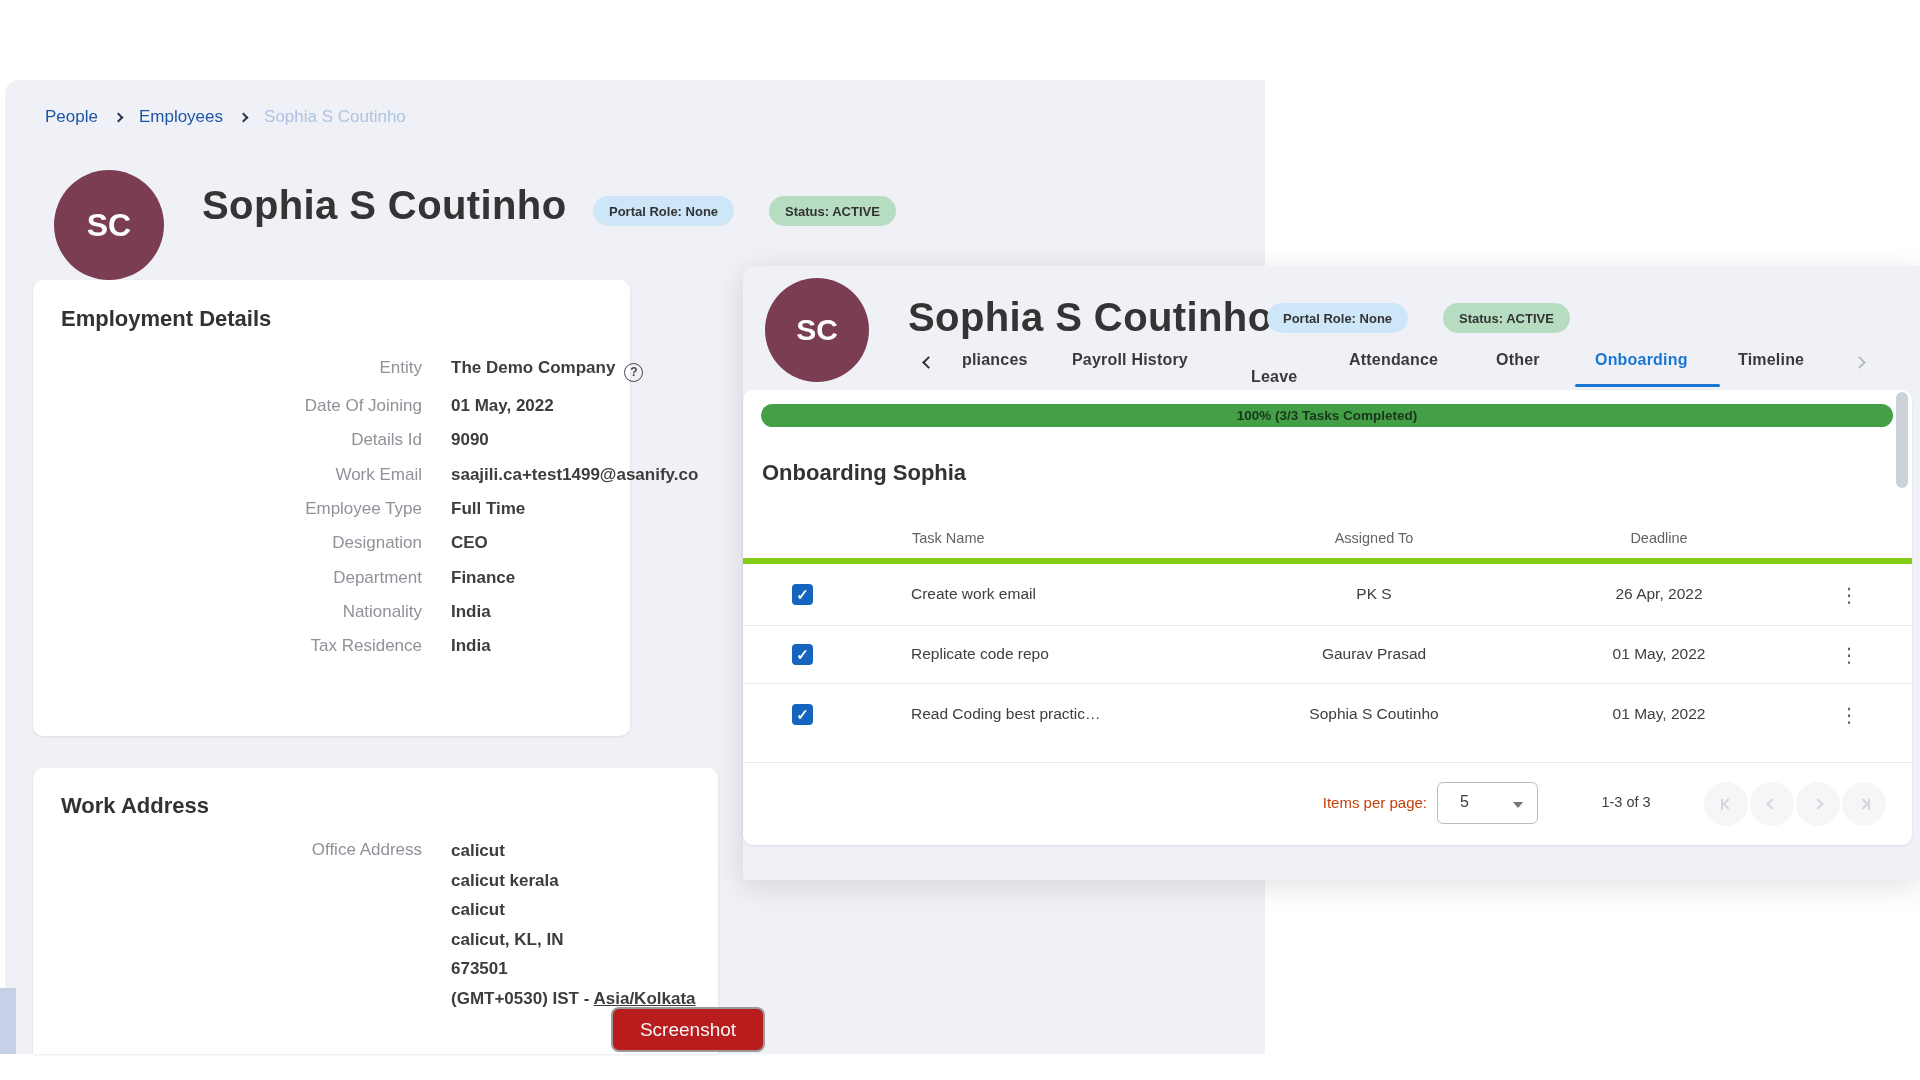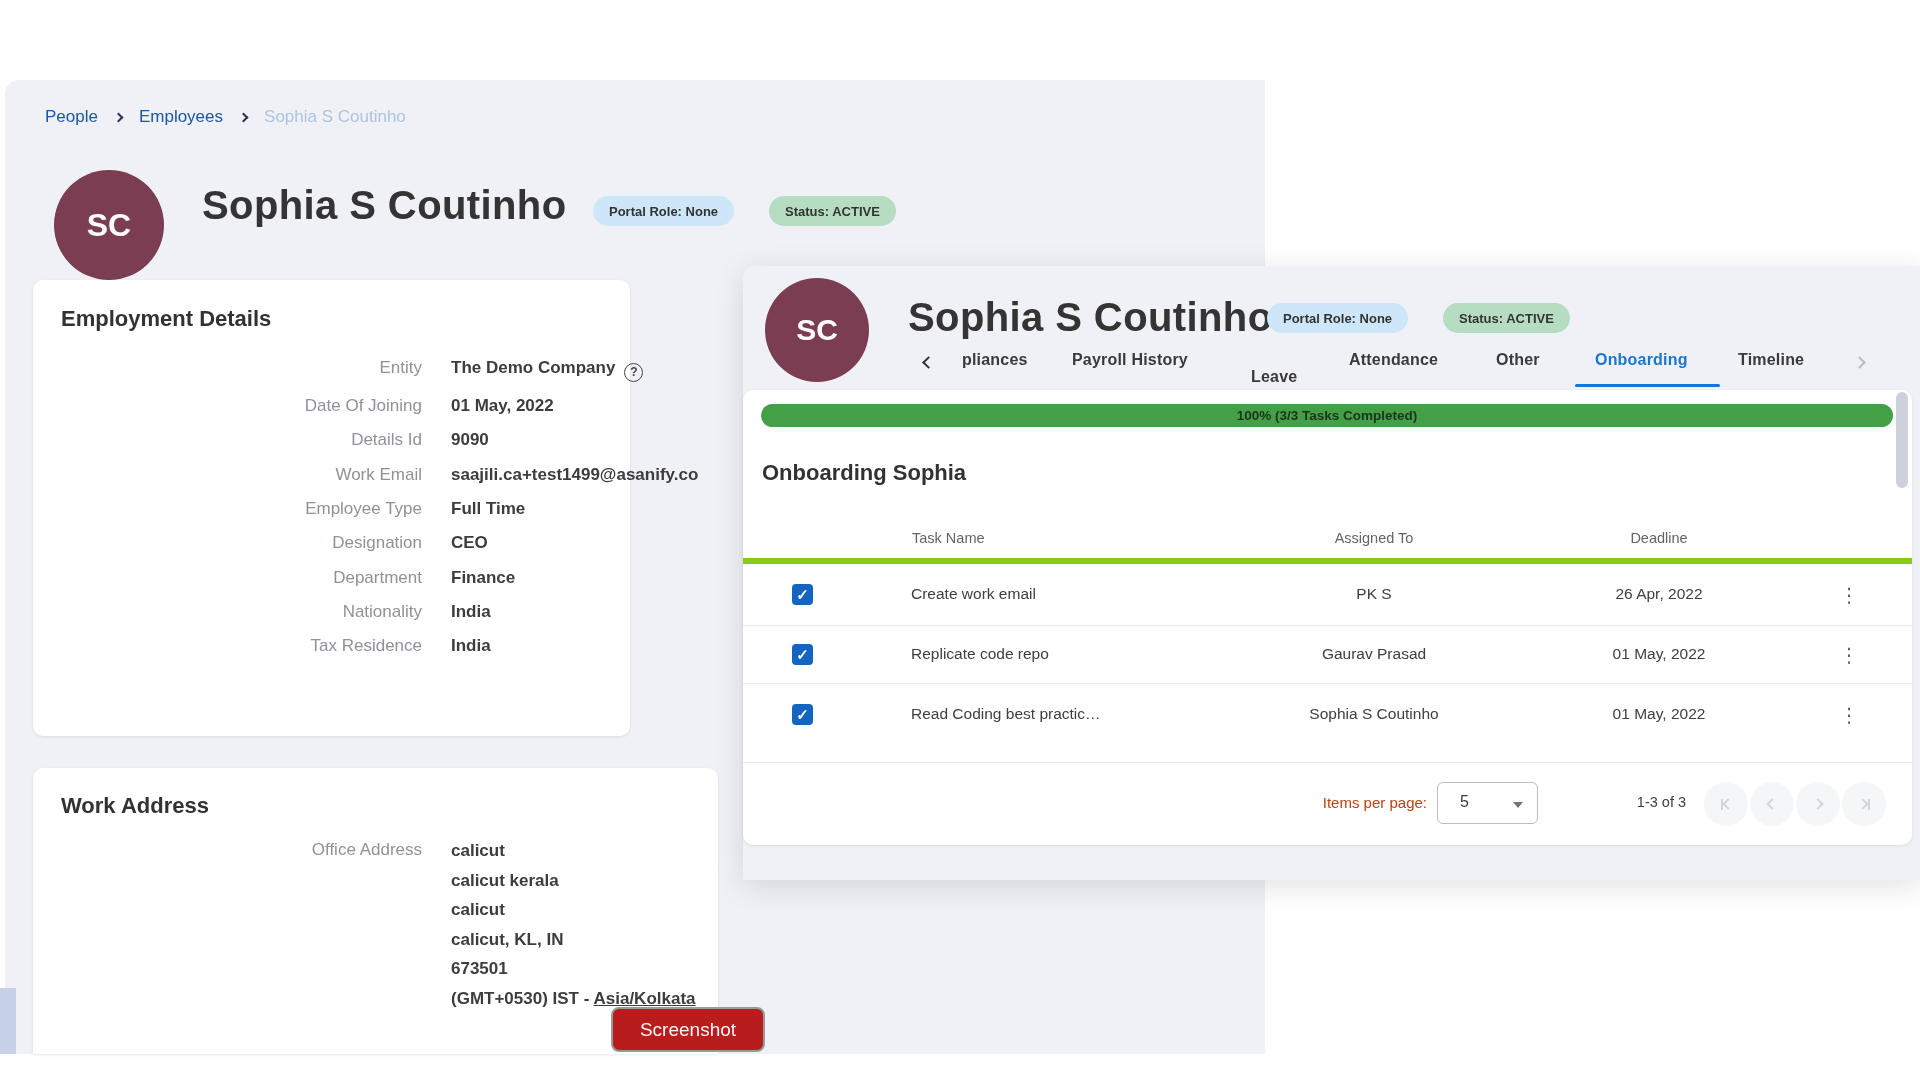--- a/index.html
+++ b/index.html
@@ -79,21 +79,21 @@
            line-height:24px; cursor:pointer; text-align:center; }
 
   .pgn-label { position:absolute; left:420px; top:404px; width:264px; text-align:right;
                font-size:15px; color:#c2410c; }
   .pps { position:absolute; left:694px; top:392px; width:101px; height:42px; background:#fff;
          border:1px solid #b9bcc2; border-radius:6px; cursor:pointer; }
   .pps .v { position:absolute; left:22px; top:10px; font-size:16px; color:#3c3c3c; }
   .caret { position:absolute; right:14px; top:19px; width:0; height:0;
            border-left:5px solid transparent; border-right:5px solid transparent;
            border-top:6px solid #757575; }
-  .range { position:absolute; left:823px; top:404px; width:120px; text-align:right;
+  .range { position:absolute; left:823px; top:404px; width:120px; text-align:center;
            font-size:14.5px; color:#3d3d3d; }
   .pagerbtn { position:absolute; top:392px; width:44px; height:44px; border-radius:50%;
               background:#f5f6f8; display:flex; align-items:center; justify-content:center;
               gap:1px; cursor:pointer; }
   .pagerbtn .chev { width:8px; height:8px; border-width:2px; border-color:#d4d6da; }
   .pagerbtn .bar { width:2px; height:11px; background:#d4d6da; }
 
   .vscroll { position:absolute; left:1153px; top:2px; width:12px; height:96px;
              background:#cdd2da; border-radius:6px; cursor:pointer; }
 

